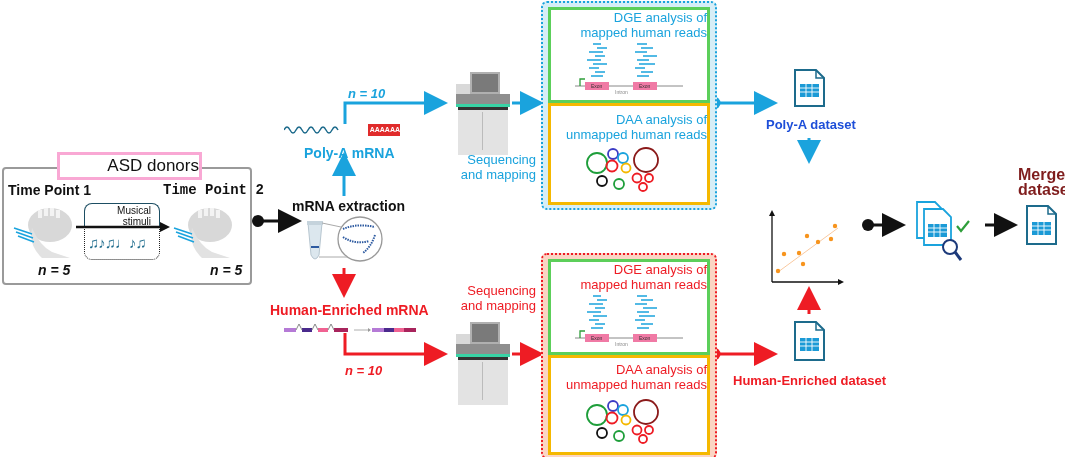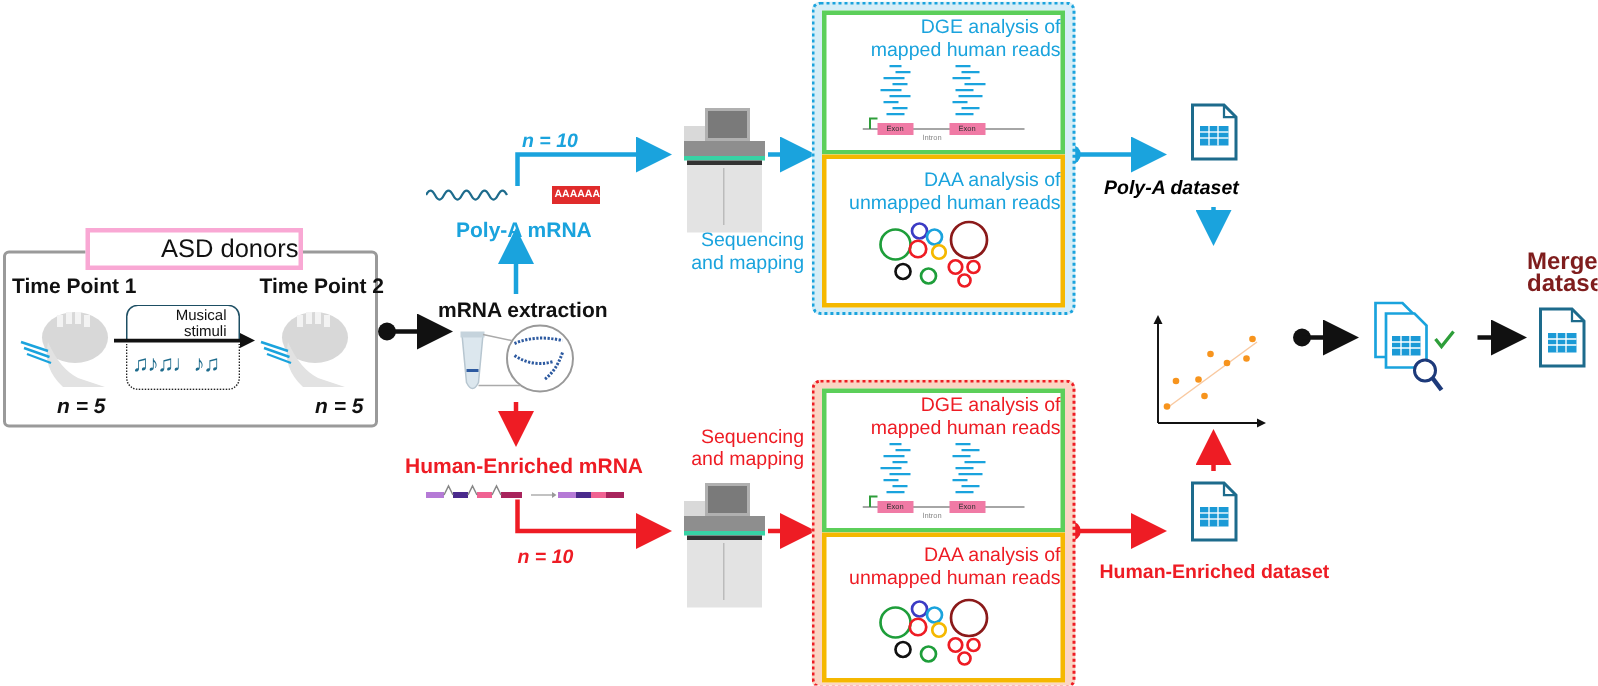--- a/index.html
+++ b/index.html
@@ -59,21 +59,21 @@
     <line x1="868" y1="225" x2="900" y2="225" stroke="#111" stroke-width="3" marker-end="url(#ak)"></line>
   </g>
   <line x1="985" y1="225" x2="1012" y2="225" stroke="#111" stroke-width="3" marker-end="url(#ak)"></line>
 </svg>
 
 <div class="abs" style="left:2px;top:167px;width:246px;height:114px;border:2px solid #9a9a9a;border-radius:4px;"></div>
 <div class="abs center" style="left:57px;top:152px;width:139px;height:22px;border:3px solid #f9a8d4;background:#fff;">
   <span style="font-size:17px;line-height:22px;color:#111;">ASD donors</span>
 </div>
 <div class="t bold" style="left:8px;top:182px;font-size:14px;color:#111;">Time Point 1</div>
-<div class="t bold" style="left:173px;top:182px;font-size:14px;color:#111;">Time Point 2</div>
+<div class="t bold" style="left:163px;top:182px;font-size:14px;color:#111;font-family:Liberation Mono, monospace;">Time Point 2</div>
 
 <svg class="abs" style="left:12px;top:200px;" width="66" height="60" viewBox="0 0 66 60">
   <ellipse cx="38" cy="25" rx="22" ry="17" fill="#d8d8d8"></ellipse>
   <path d="M20,28 Q28,46 40,52 L58,58 L30,58 Q16,45 20,28z" fill="#e2e2e2"></path>
   <rect x="26" y="10" width="4" height="8" fill="#f3f3f3"></rect>
     <rect x="32" y="8" width="4" height="8" fill="#f3f3f3"></rect>
     <rect x="38" y="8" width="4" height="8" fill="#f3f3f3"></rect>
     <rect x="44" y="10" width="4" height="8" fill="#f3f3f3"></rect>
   <g stroke="#1aa3dd" stroke-width="1.6">
       <line x1="2" y1="28" x2="20" y2="34"></line>
@@ -203,21 +203,21 @@
   <path d="M3,2 L24,2 L32,10 L32,38 L3,38 z" fill="#fff" stroke="#1d6b8c" stroke-width="2"></path>
   <path d="M24,2 L24,10 L32,10" fill="none" stroke="#1d6b8c" stroke-width="1.5"></path>
   <rect x="8" y="16" width="19" height="13" fill="#1b9ad6"></rect>
   <g stroke="#fff" stroke-width="0.9">
       <line x1="8" y1="20" x2="27" y2="20"></line>
       <line x1="8" y1="24" x2="27" y2="24"></line>
       <line x1="14" y1="16" x2="14" y2="29"></line>
       <line x1="20" y1="16" x2="20" y2="29"></line>
     </g>
 </svg>
-<div class="t bold" style="left:736px;top:117px;font-size:13px;color:#000000;font-style:italic;">Poly-A dataset</div>
+<div class="t bold" style="left:766px;top:117px;font-size:13px;color:#1d4ed8;">Poly-A dataset</div>
 
 <div class="t bold" style="left:270px;top:302px;font-size:14px;color:#ee1c24;">Human-Enriched mRNA</div>
 <svg class="abs" style="left:284px;top:322px;" width="132" height="14" viewBox="0 0 132 14">
   <rect x="0" y="6" width="12" height="4" fill="#b57ad6"></rect>
     <rect x="18" y="6" width="10" height="4" fill="#4a2a8c"></rect>
     <rect x="34" y="6" width="10" height="4" fill="#f06292"></rect>
     <rect x="50" y="6" width="14" height="4" fill="#a8245c"></rect>
   <path d="M12,8 L15,2 L18,8 M28,8 L31,2 L34,8 M44,8 L47,2 L50,8" fill="none" stroke="#888" stroke-width="1"></path>
   <line x1="70" y1="8" x2="84" y2="8" stroke="#999" stroke-width="0.8"></line>
     <path d="M84,6 L87,8 L84,10z" fill="#999"></path>

